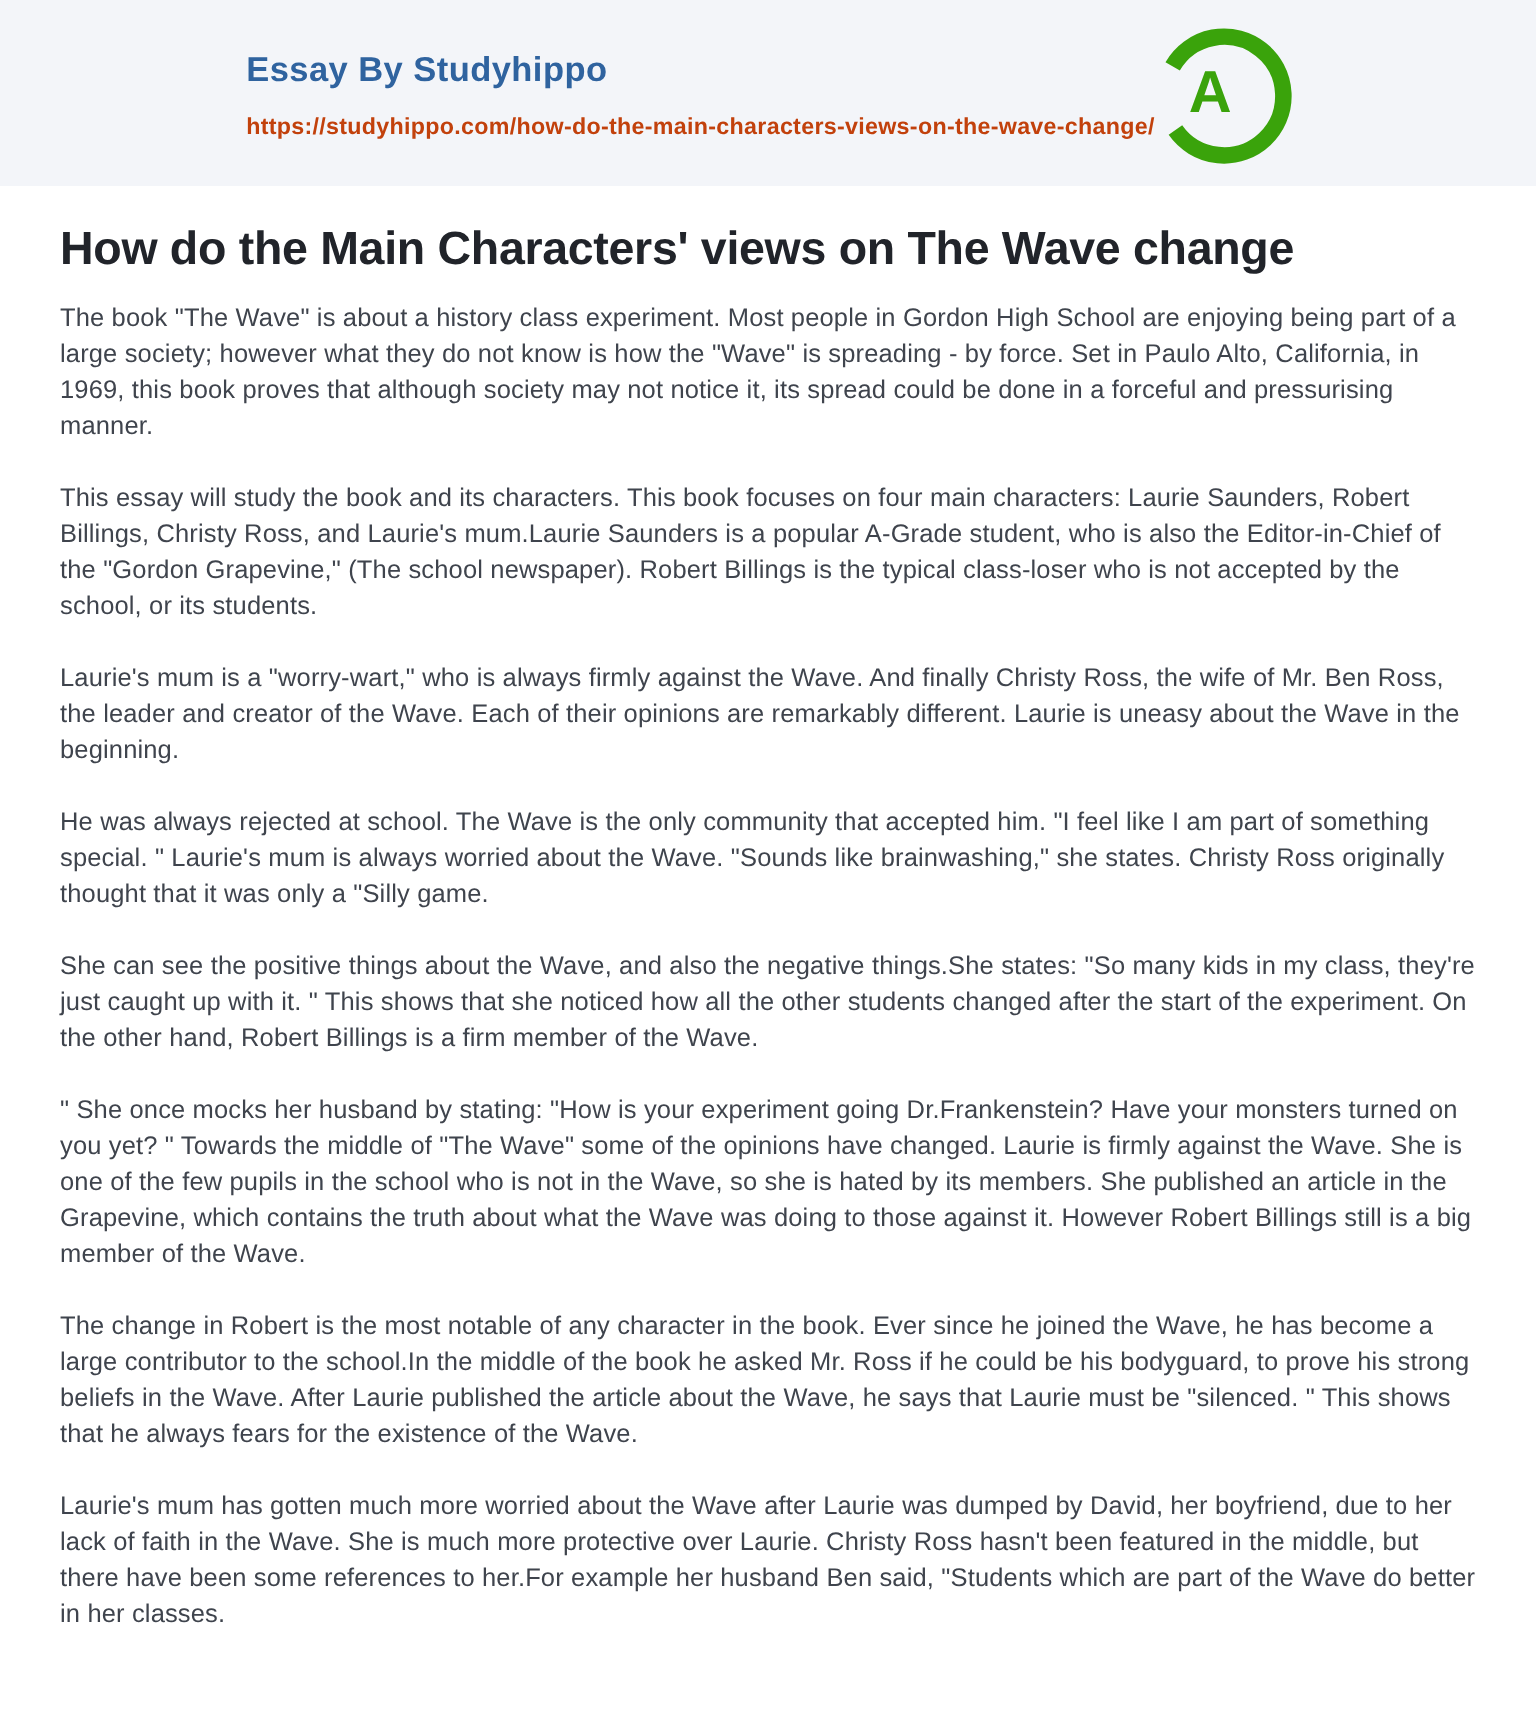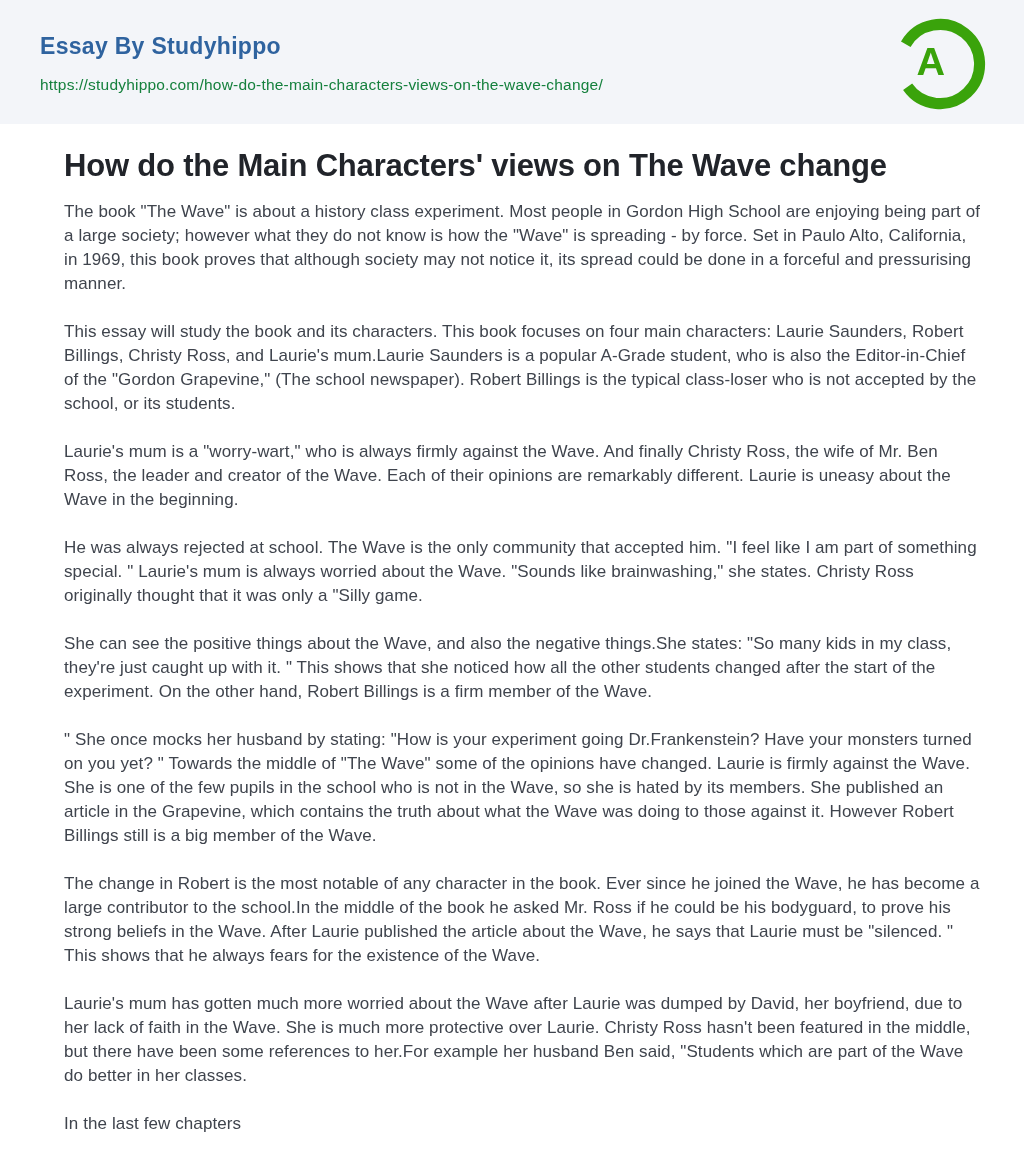--- a/index.html
+++ b/index.html
@@ -12,51 +12,50 @@
     width: 1024px;
     min-height: 1157px;
     background: #ffffff;
   }
   .header {
     height: 124px;
     background: #f3f5f9;
     padding: 0 38px 0 40px;
     display: flex;
     align-items: center;
-    justify-content: space-between;
+    justify-content: center;
   }
   .header-left {
     display: flex;
     flex-direction: column;
     gap: 16px;
     padding-top: 2px;
   }
   .site-title {
     font-size: 23px;
     font-weight: 700;
     color: #2f639f;
     letter-spacing: 0.3px;
   }
   .page-url {
     font-size: 15.5px;
-    font-weight: 400;
-    color: #15803d;
+    font-weight: 700;
+    color: #c2410c;
     letter-spacing: 0.2px;
     text-decoration: none;
     cursor: pointer;
   }
   .logo {
     width: 92px;
     height: 92px;
     flex: 0 0 auto;
     margin-top: 4px;
   }
   .content {
     padding: 26px 40px 0 40px;
-    margin-left: 24px;
   }
   .article-title {
     font-size: 31px;
     line-height: 31px;
     font-weight: 700;
     color: #21242a;
     letter-spacing: -0.2px;
     margin-bottom: 19px;
     max-width: 960px;
   }
@@ -91,17 +90,16 @@
 
     <div class="article-body">
       <p>The book "The Wave" is about a history class experiment. Most people in Gordon High School are enjoying being part of a large society; however what they do not know is how the "Wave" is spreading - by force. Set in Paulo Alto, California, in 1969, this book proves that although society may not notice it, its spread could be done in a forceful and pressurising manner.</p>
       <p>This essay will study the book and its characters. This book focuses on four main characters: Laurie Saunders, Robert Billings, Christy Ross, and Laurie's mum.Laurie Saunders is a popular A-Grade student, who is also the Editor-in-Chief of the "Gordon Grapevine," (The school newspaper). Robert Billings is the typical class-loser who is not accepted by the school, or its students.</p>
       <p>Laurie's mum is a "worry-wart," who is always firmly against the Wave. And finally Christy Ross, the wife of Mr. Ben Ross, the leader and creator of the Wave. Each of their opinions are remarkably different. Laurie is uneasy about the Wave in the beginning.</p>
       <p>He was always rejected at school. The Wave is the only community that accepted him. "I feel like I am part of something special. " Laurie's mum is always worried about the Wave. "Sounds like brainwashing," she states. Christy Ross originally thought that it was only a "Silly game.</p>
       <p>She can see the positive things about the Wave, and also the negative things.She states: "So many kids in my class, they're just caught up with it. " This shows that she noticed how all the other students changed after the start of the experiment. On the other hand, Robert Billings is a firm member of the Wave.</p>
       <p>" She once mocks her husband by stating: "How is your experiment going Dr.Frankenstein? Have your monsters turned on you yet? " Towards the middle of "The Wave" some of the opinions have changed. Laurie is firmly against the Wave. She is one of the few pupils in the school who is not in the Wave, so she is hated by its members. She published an article in the Grapevine, which contains the truth about what the Wave was doing to those against it. However Robert Billings still is a big member of the Wave.</p>
       <p>The change in Robert is the most notable of any character in the book. Ever since he joined the Wave, he has become a large contributor to the school.In the middle of the book he asked Mr. Ross if he could be his bodyguard, to prove his strong beliefs in the Wave. After Laurie published the article about the Wave, he says that Laurie must be "silenced. " This shows that he always fears for the existence of the Wave.</p>
       <p>Laurie's mum has gotten much more worried about the Wave after Laurie was dumped by David, her boyfriend, due to her lack of faith in the Wave. She is much more protective over Laurie. Christy Ross hasn't been featured in the middle, but there have been some references to her.For example her husband Ben said, "Students which are part of the Wave do better in her classes.</p>
-      <p>In the last few chapters</p>
     </div>
   </div>
 
 </div>
 
 </body></html>

